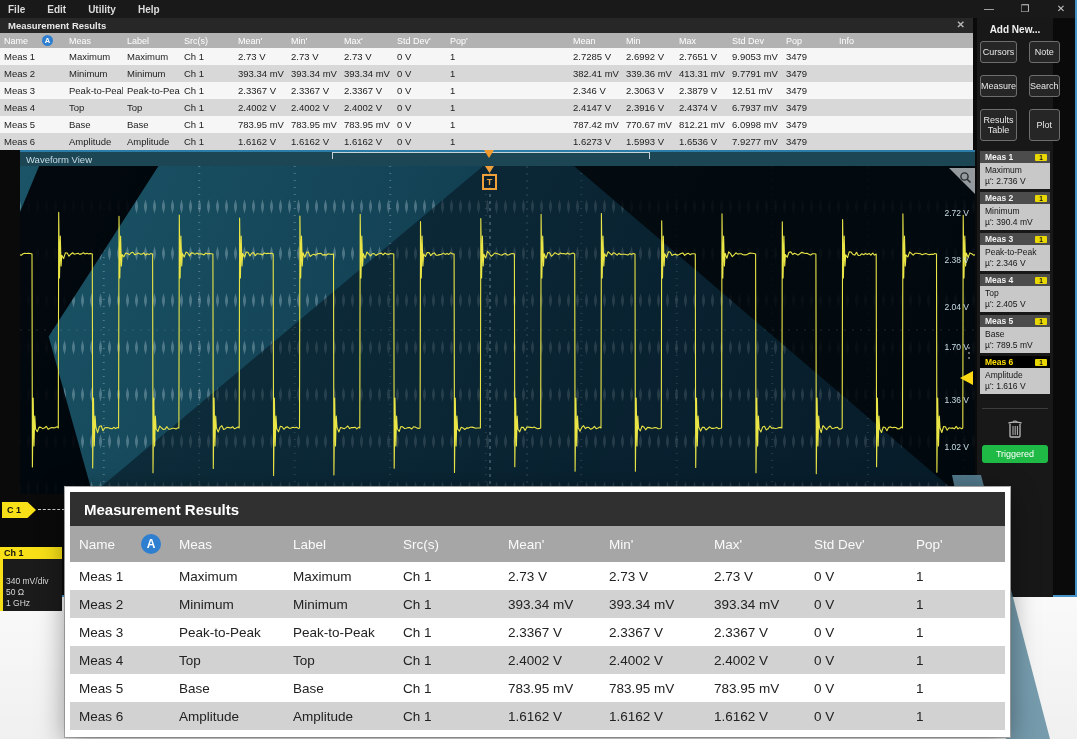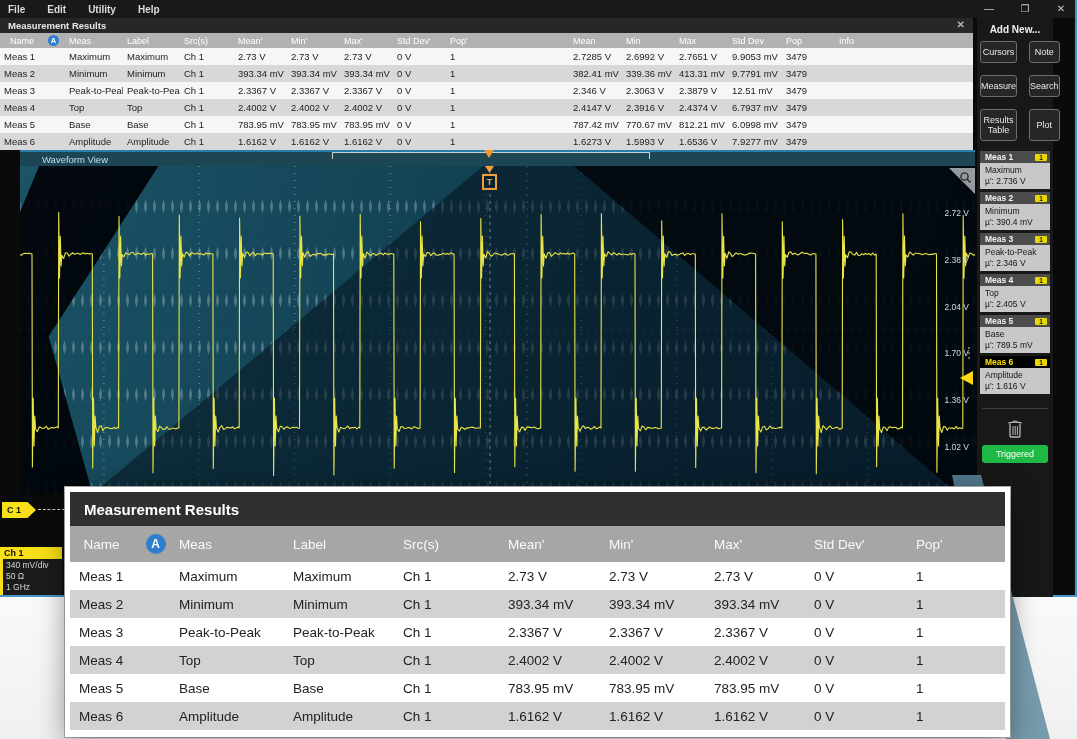--- a/index.html
+++ b/index.html
@@ -18,25 +18,25 @@
   
   .results-panel { position:absolute; left:0; top:18px; width:973px; height:132px; background:#222; border-bottom:2px solid #2b7ca8;}
   .rp-header { height:15px; background:#272727; color:#e8e8e8; font-size:9.5px; font-weight:bold; display:flex; align-items:center; padding-left:8px; position:relative; }
   .rp-close { position:absolute; right:8px; top:1px; color:#b5b5b5; font-size:10px; }
   .grid-row { display:grid; grid-template-columns:65px 58px 57px 54px 53px 53px 53px 53px 53px 70px 53px 53px 53px 54px 53px 1fr; align-items:center; }
   .rp-colhead { height:15px; background:#b2b2b2; color:#fff; font-size:9px; }
   .rp-colhead > div, .rp-row > div { padding-left:4px; white-space:nowrap; overflow:hidden; }
   .rp-row { height:17px; font-size:9.5px; color:#222; }
   .rp-row.odd { background:#f6f6f6; } .rp-row.even { background:#d8d8d8; }
   .a-badge { display:inline-flex; justify-content:center; align-items:center; width:11px; height:11px; border-radius:50%; background:#2f7fd0; color:#fff; font-size:7.5px; font-weight:bold; margin-left:14px; vertical-align:middle; }
-  .namecell { display:flex; align-items:center;justify-content:center; }
+  .namecell { display:flex; align-items:center; }
 
   
   .wf-panel { position:absolute; left:20px; top:150px; width:955px; height:342px; border-top:2px solid #2b7ca8; background:#10404f; }
-  .wf-header { position:absolute; left:0; top:0; width:100%; height:14px; background:#1d4655; color:#c9dde6; font-size:9.5px; display:flex; align-items:center; padding-left:22px; }
+  .wf-header { position:absolute; left:0; top:0; width:100%; height:14px; background:#1d4655; color:#c9dde6; font-size:9.5px; display:flex; align-items:center; padding-left:6px; }
   .wf-content { position:absolute; left:0; top:14px; width:955px; height:328px; overflow:hidden;
      background:
        radial-gradient(rgba(205,225,235,.30) 1px, rgba(0,0,0,0) 1.4px),
        radial-gradient(rgba(205,225,235,.30) 1px, rgba(0,0,0,0) 1.4px),
        linear-gradient(115deg, #1a5466 0%, #123f52 45%, #0d3144 75%, #0b2a3a 100%);
      background-size:95.5px 7px, 9px 47px, 100% 100%;
      background-position:36px 4px, 4px 17px, 0 0; }
   .wedge { position:absolute; left:0; top:0; width:100%; height:100%; }
   .wedge-left  { background:rgba(0,2,6,.92); clip-path:polygon(2% 0%, 14.5% 0%, 3% 52%, 7.6% 100%, 0% 100%, 0% 14%); }
   .wedge-mid   { background:rgba(3,14,24,.50); clip-path:polygon(48.5% 0%, 58% 0%, 98.2% 100%, 7.6% 100%); }
@@ -58,21 +58,21 @@
   .trig-level-arrow { position:absolute; right:2px; width:0; height:0; border-top:7px solid rgba(0,0,0,0); border-bottom:7px solid rgba(0,0,0,0); border-right:13px solid #ffd913; }
 
   .splitter-dots { position:absolute; left:968px; top:347px; width:4px; display:flex; flex-direction:column; gap:3px; }
   .splitter-dots i { width:2px; height:2px; border-radius:50%; background:#8a8a8a; }
 
   
   .c1-tag { position:absolute; left:2px; top:502px; width:34px; height:16px; background:#f7e017; color:#111; font-size:9px; font-weight:bold; display:flex; align-items:center; padding-left:5px; clip-path:polygon(0 0, 75% 0, 100% 50%, 75% 100%, 0 100%); }
   .c1-dash { position:absolute; left:38px; top:509px; width:27px; border-top:1px dashed #cfcfcf; }
   .ch-badge { position:absolute; left:0; top:547px; width:62px; }
   .ch-badge .ch-head { background:#f7e017; color:#111; font-size:9px; font-weight:bold; padding:1px 4px; }
-  .ch-badge .ch-body { background:#1b1b1b; border-left:3px solid #f7e017; padding:1px 3px 2px 3px; }
+  .ch-badge .ch-body { background:#1b1b1b; border-left:3px solid #f7e017; padding:17px 3px 2px 3px; }
   .ch-badge .ch-body div { color:#d8d8d8; font-size:8.5px; line-height:11px; white-space:nowrap; }
 
   
   .sidebar { position:absolute; left:977px; top:18px; width:76px; height:579px; background:#181818; padding:3px 3px 0 3px; }
   .addnew-title { color:#f0f0f0; font-size:10px; font-weight:bold; text-align:center; padding:3px 0 6px 0; }
   .btn-grid { display:grid; grid-template-columns:1fr 1fr; gap:12px; }
   .sb-btn { background:#262626; border:1px solid #6e6e6e; border-radius:3px; color:#e8e8e8; font-size:9px; text-align:center; padding:5px 0; line-height:10px; min-height:22px; display:flex; align-items:center; justify-content:center; white-space:pre-line; }
   .cards { margin-top:10px; display:flex; flex-direction:column; gap:3px; }
   .meas-card { width:100%; }
   .mc-head { height:12px; background:#4c4c4c; display:flex; align-items:center; justify-content:space-between; padding:0 3px 0 5px; }
@@ -279,21 +279,21 @@
 
     <div class="bracket"></div>
     <div class="trig-tick"></div>
     <div class="trig-arrow"></div>
     <div class="trig-box">T</div>
 
     <div class="v-labels" id="v-labels">
         <div class="v-label" style="top: 44px;">2.72 V</div>
         <div class="v-label" style="top: 91px;">2.38 V</div>
         <div class="v-label" style="top: 138px;">2.04 V</div>
-        <div class="v-label" style="top: 184px;">1.70 V</div>
+        <div class="v-label" style="top: 178px;">1.70 V</div>
         <div class="v-label" style="top: 231px;">1.36 V</div>
         <div class="v-label" style="top: 278px;">1.02 V</div>
         <div class="v-label" style="top: 320px;">680 mV</div>
         <div class="v-label" style="top: 366px;">340 mV</div>
         <div class="trig-level-arrow" style="top: 207px;"></div>
       </div>
 
     <div class="splitter-dots">
         <i></i>
         <i></i>

